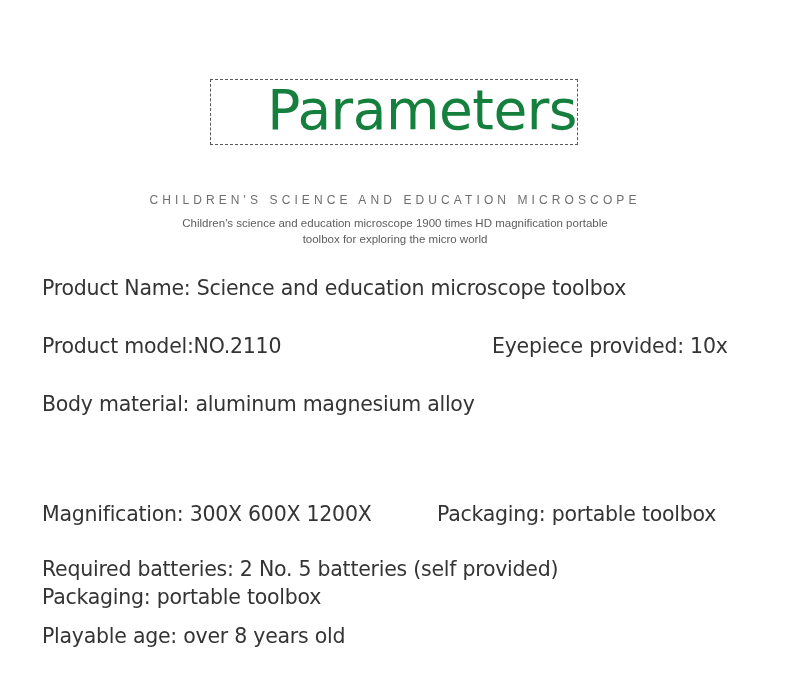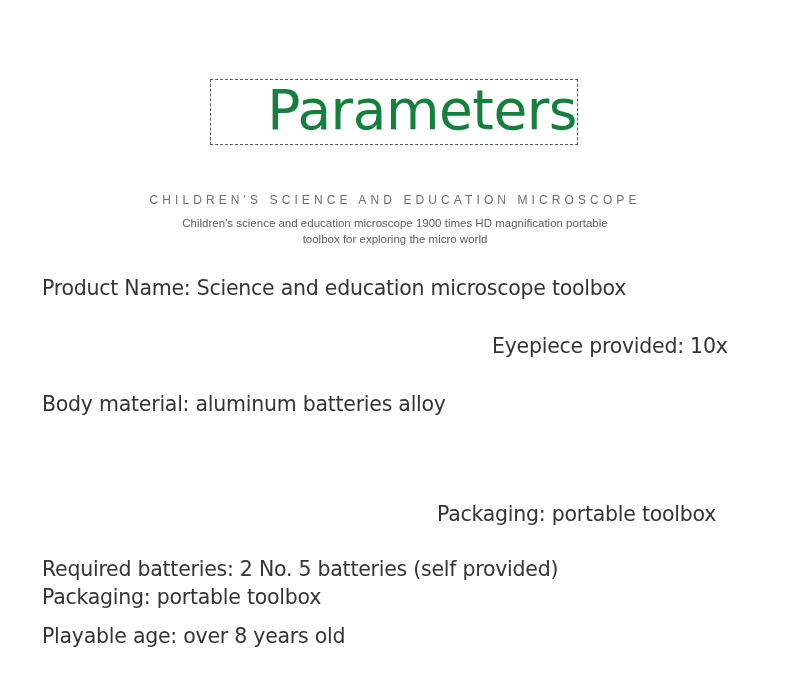--- a/index.html
+++ b/index.html
@@ -122,29 +122,31 @@
 
 <div id="description">Children's science and education microscope 1900 times HD magnification portable toolbox for exploring the micro world</div>
 
 <div id="spec-list">
 
   <div class="spec-row row-1">
     <span>Product Name: Science and education microscope toolbox</span>
   </div>
 
   <div class="spec-row row-2">
+    <span>Product model:NO.2110</span>
     <span class="col-b at-450">Eyepiece provided: 10x</span>
   </div>
 
   <div class="spec-row row-3">
-    <span>Body material: aluminum batteries alloy</span>
+    <span>Body material: aluminum magnesium alloy</span>
   </div>
 
 
   <div class="spec-row row-5">
+    <span>Magnification: 300X 600X 1200X</span>
     <span class="col-b at-395">Packaging: portable toolbox</span>
   </div>
 
   <div class="spec-row row-6">
     <span>Required batteries: 2 No. 5 batteries (self provided)</span>
   </div>
 
   <div class="spec-row row-7">
     <span>Packaging: portable toolbox</span>
   </div>

